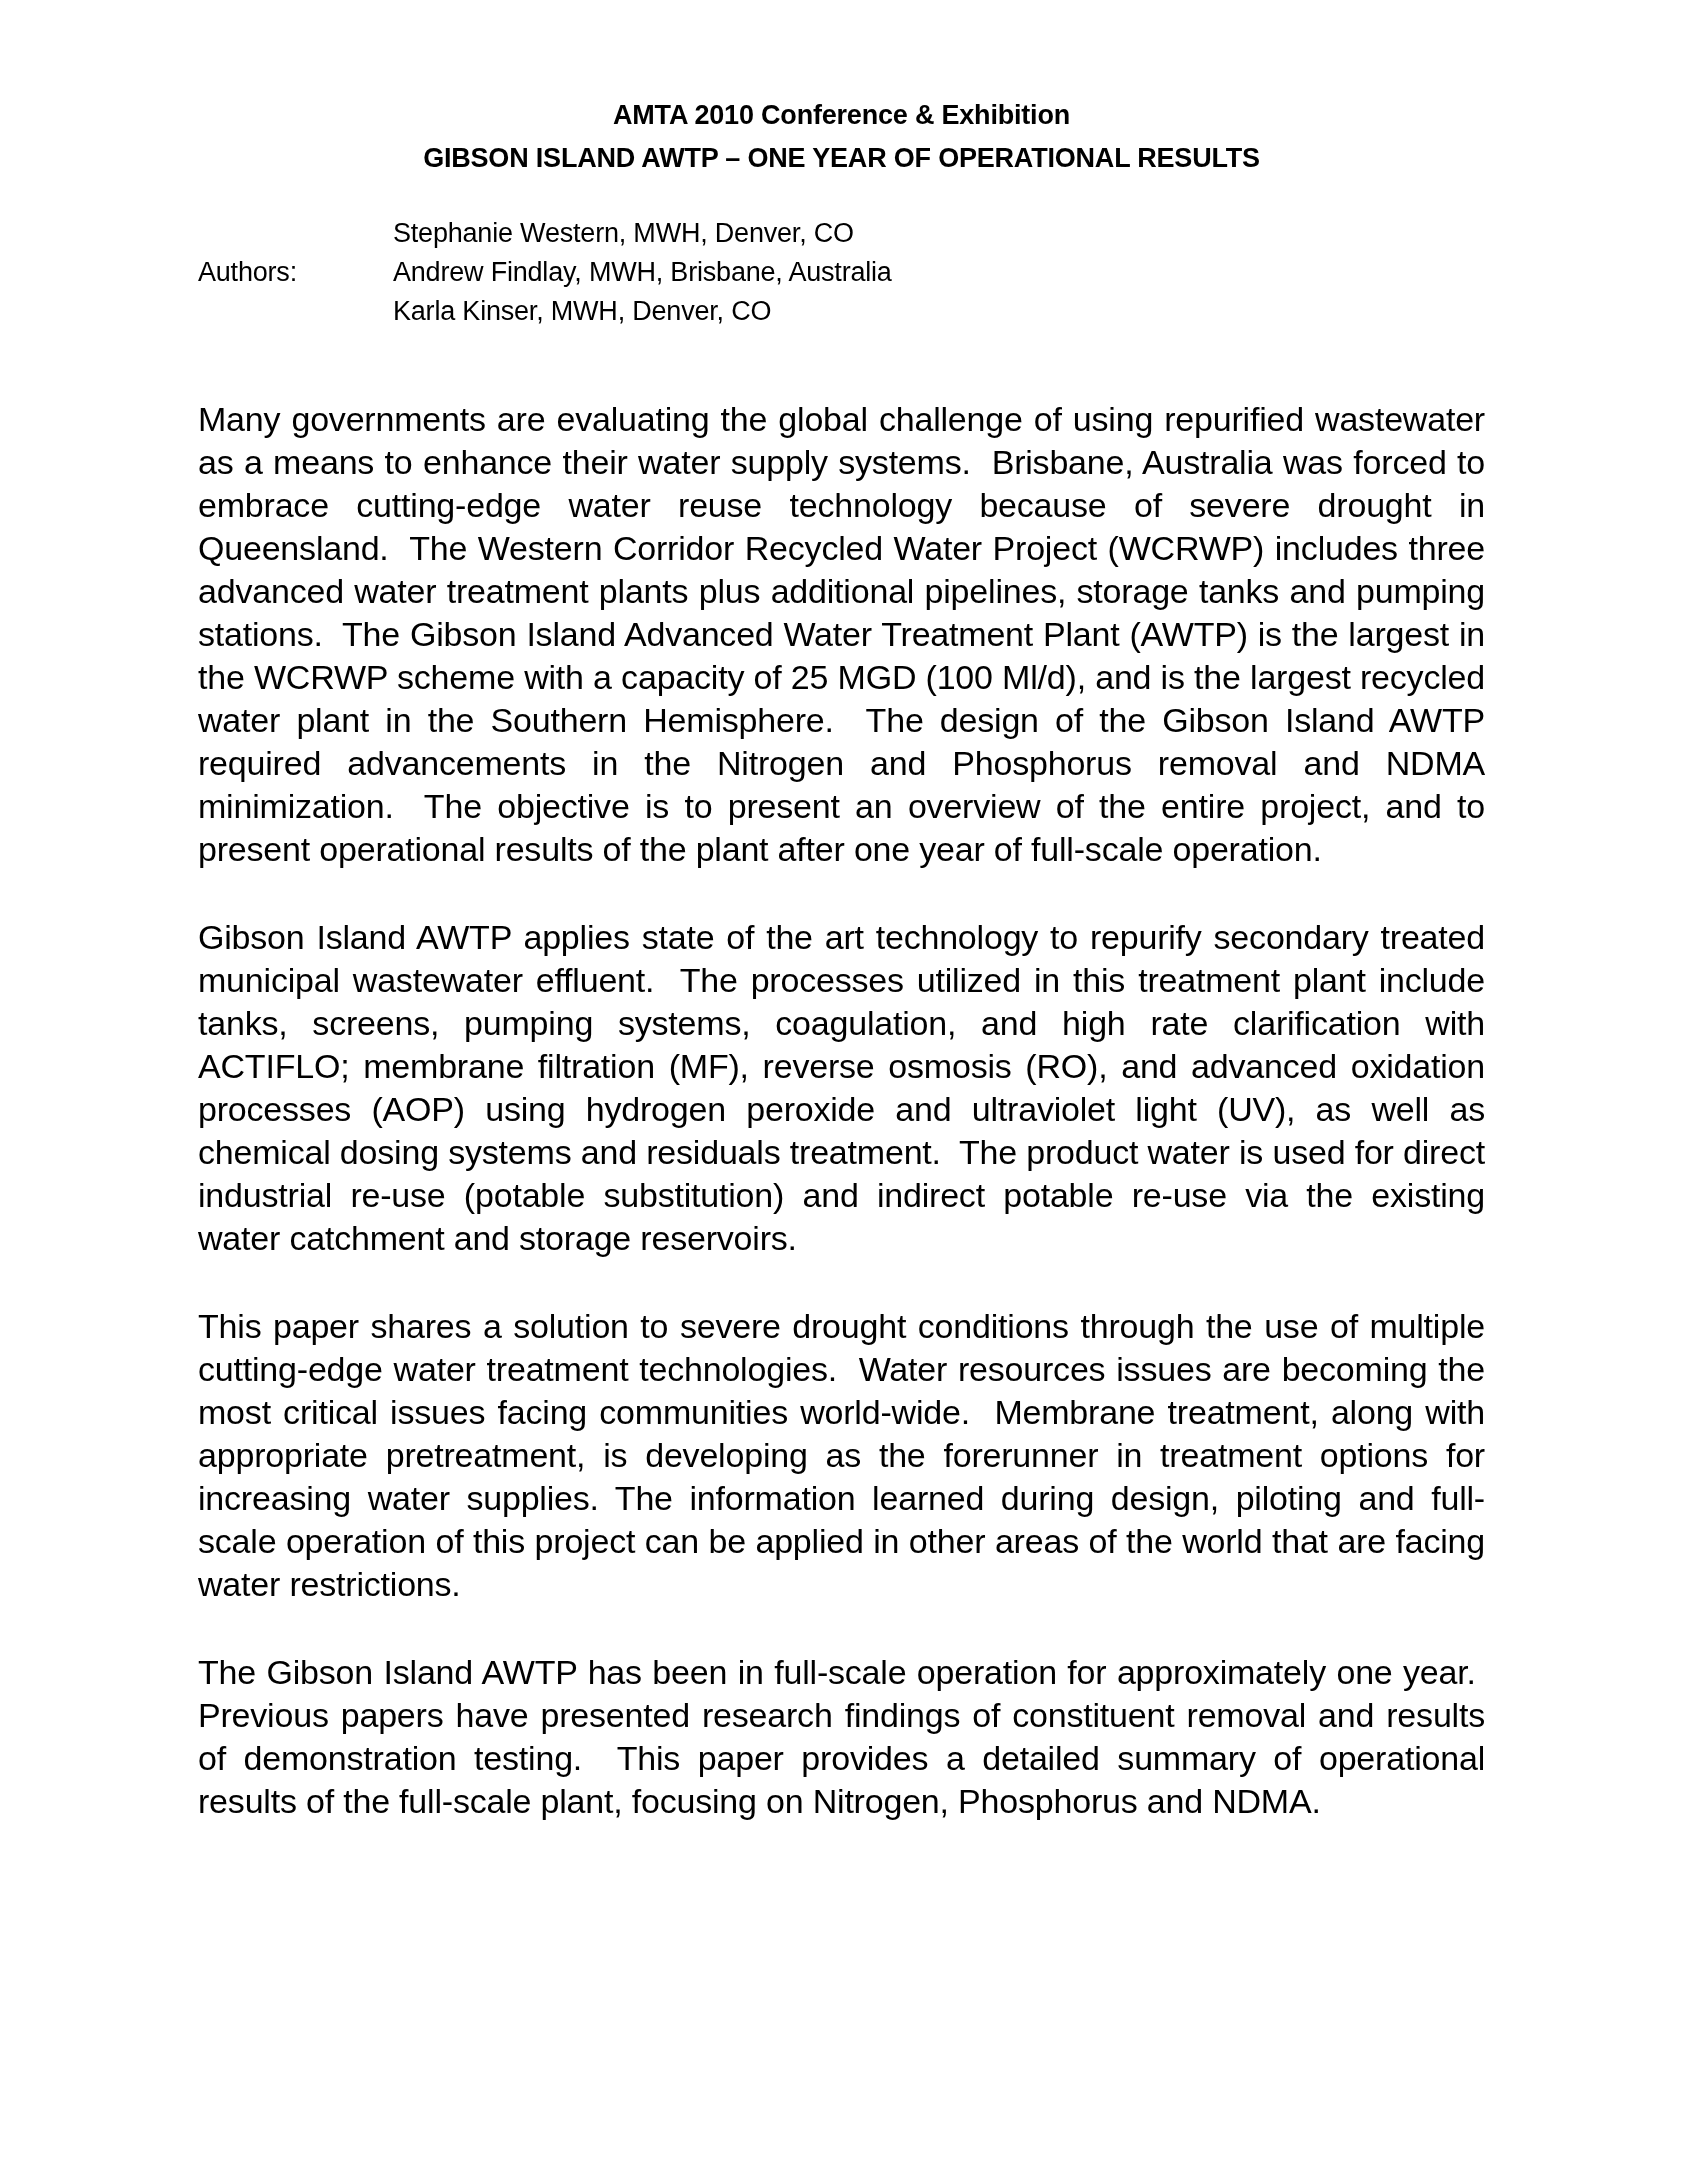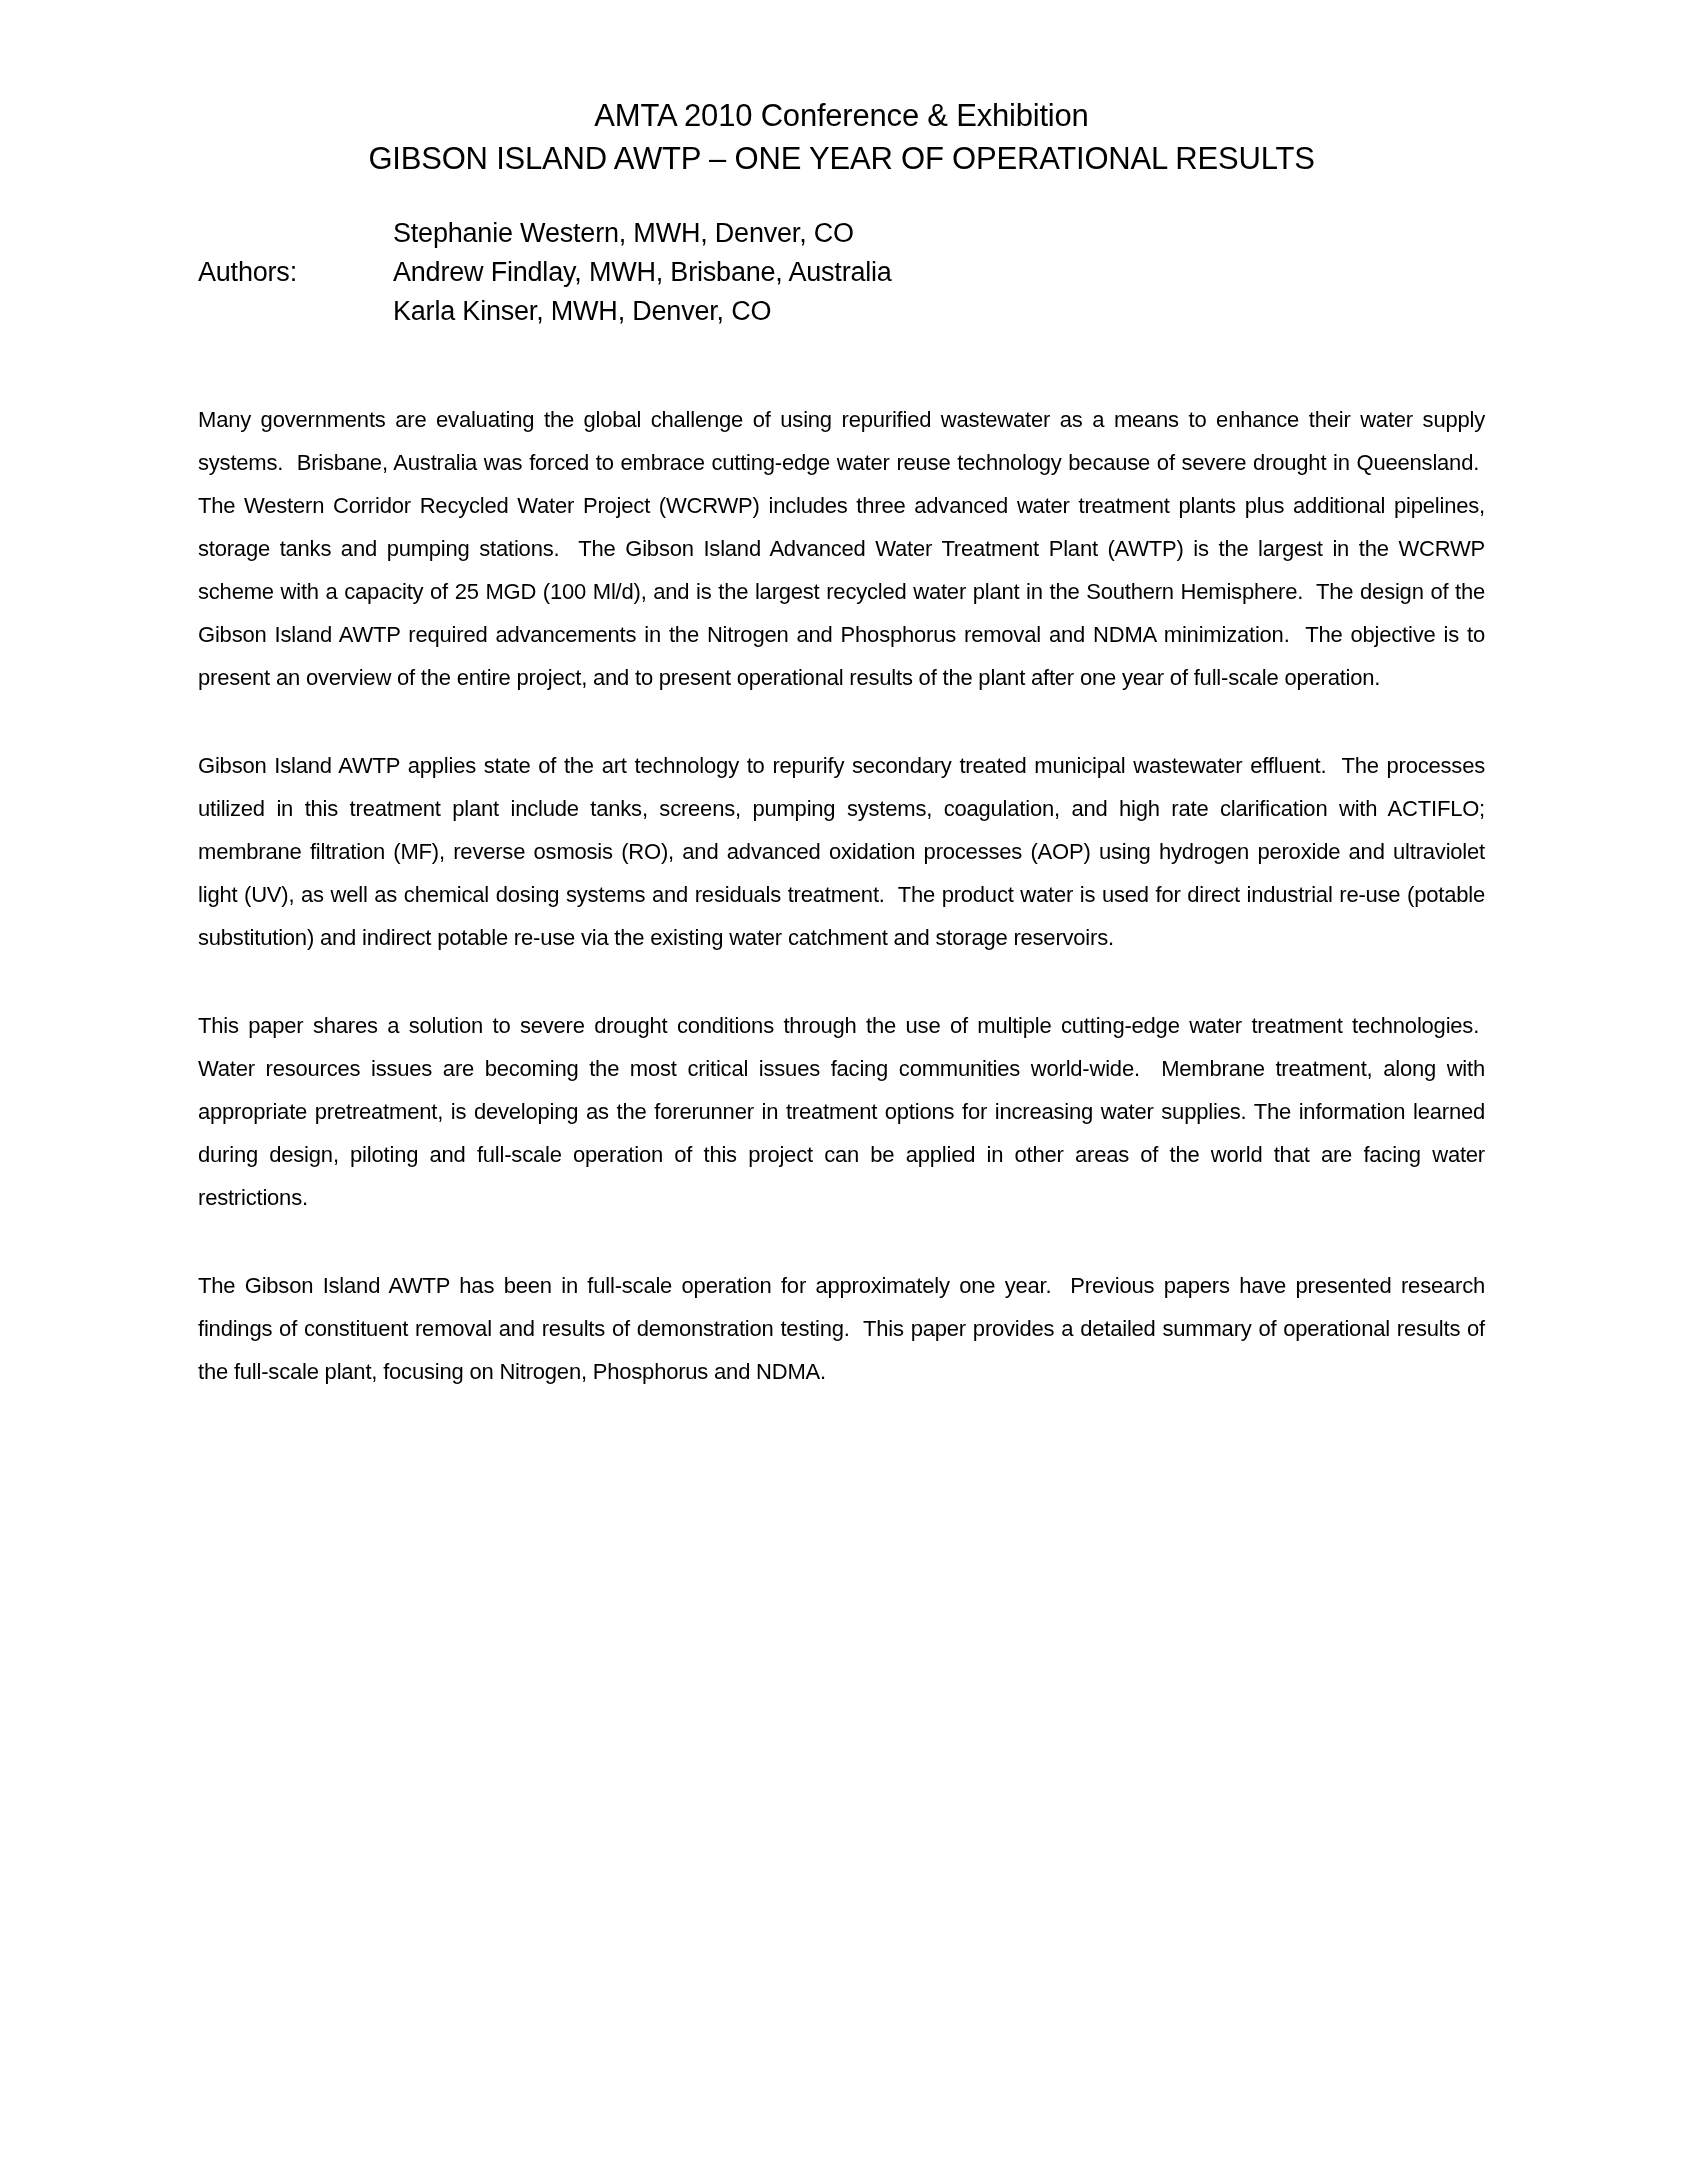--- a/index.html
+++ b/index.html
@@ -13,42 +13,42 @@
     height: 2178px;
     box-sizing: border-box;
     background: #ffffff;
     padding: 94px 198px 0 198px;
     font-family: "Liberation Sans", sans-serif;
     color: #000000;
     overflow: hidden;
   }
   .doc-header {
     text-align: center;
-    font-weight: normal;
-    font-size: 31px;
+    font-weight: bold;
+    font-size: 27px;
     line-height: 43px;
     letter-spacing: -0.2px;
   }
   .authors-row {
     display: flex;
     align-items: center;
     margin-top: 34px;
     font-size: 27px;
     line-height: 39px;
     letter-spacing: -0.2px;
   }
   .authors-label {
     width: 195px;
     flex: 0 0 195px;
   }
   .authors-list {
     flex: 1 1 auto;
   }
   .body-text p {
-    font-size: 22px;
+    font-size: 34px;
     line-height: 43px;
     letter-spacing: -0.2px;
     text-align: justify;
     margin: 45px 0 0 0;
   }
   .body-text p.first-para {
     margin-top: 67px;
   }
 </style>
 </head>

